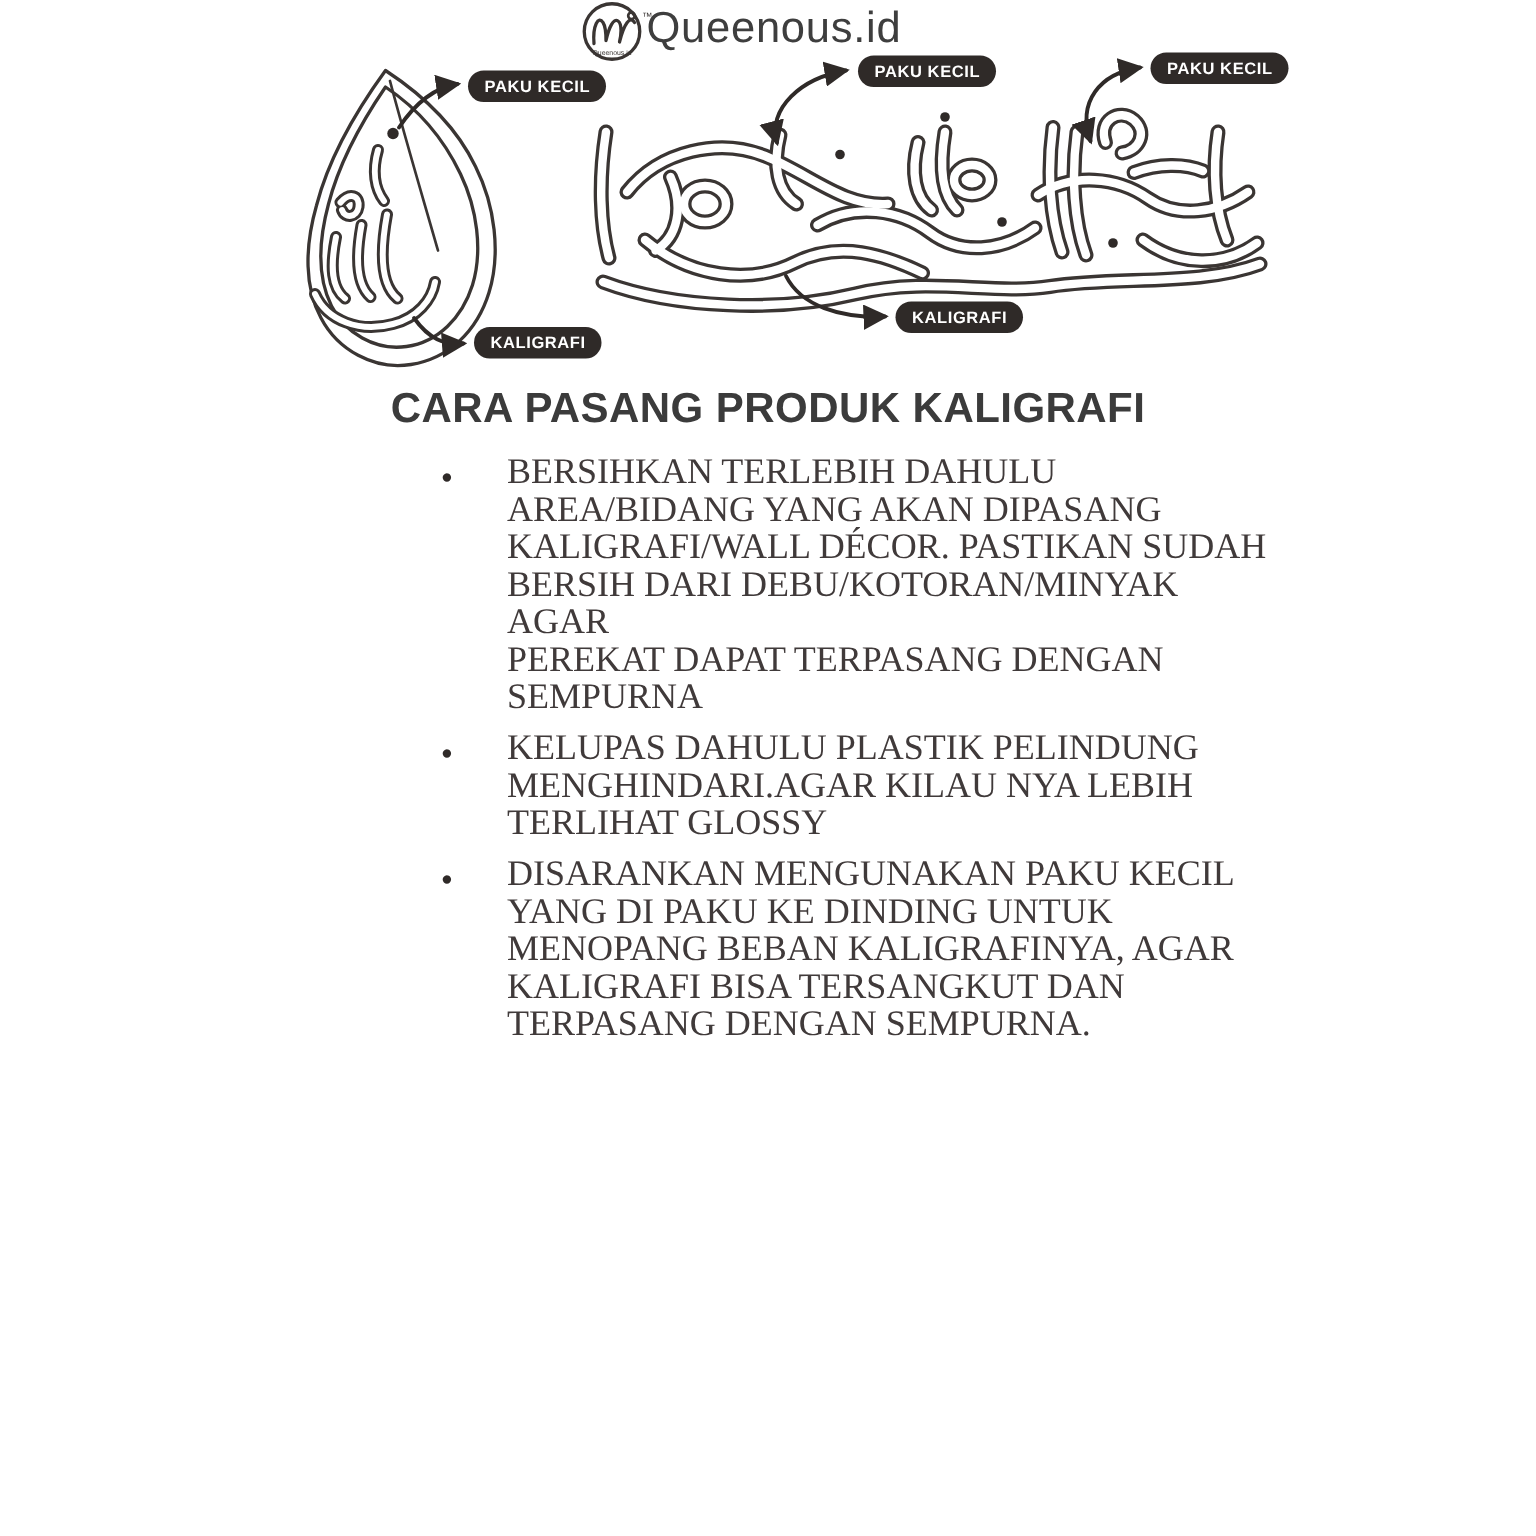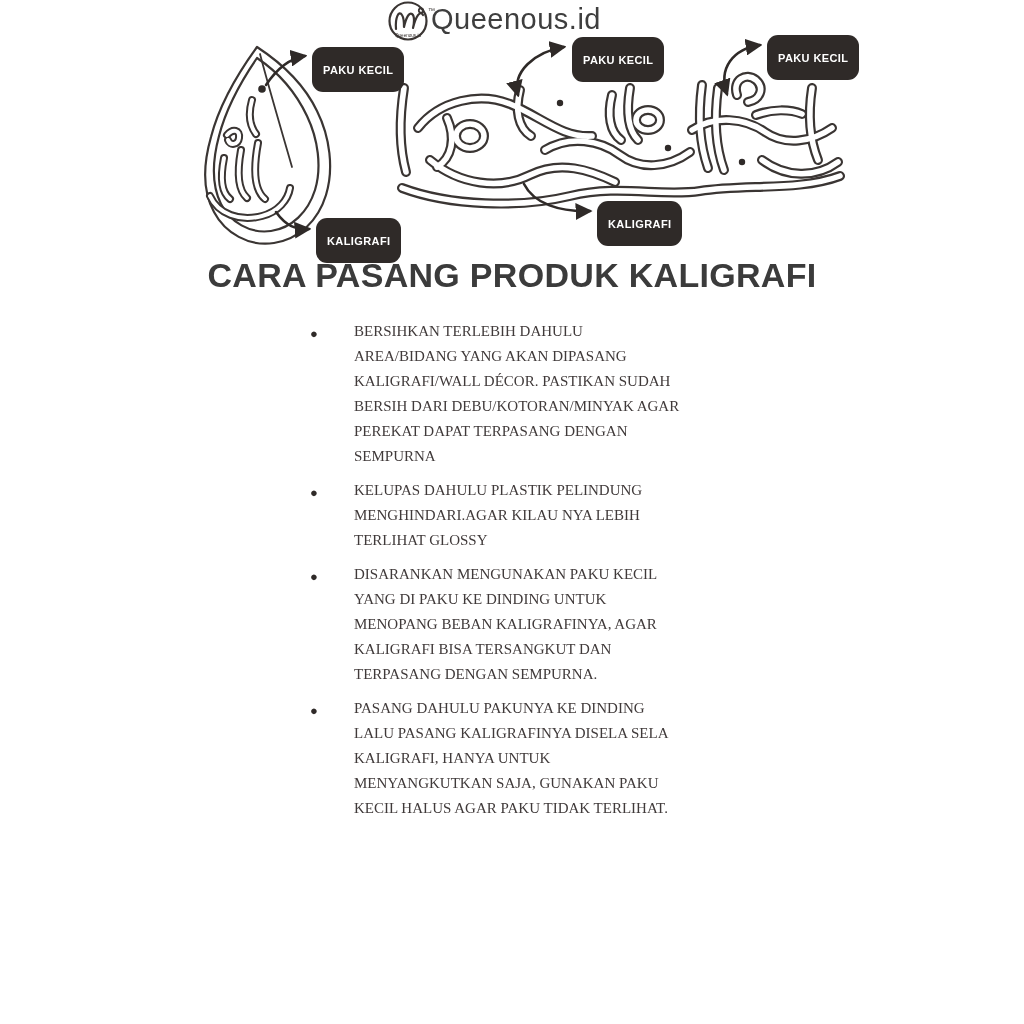--- a/index.html
+++ b/index.html
@@ -17,33 +17,33 @@
   svg .paper2 use{stroke:#ffffff;stroke-width:4;fill:none;stroke-linecap:round;stroke-linejoin:round;}
   svg .arrow{stroke:#2f2a28;stroke-width:2.6;fill:none;stroke-linecap:round;}
   svg .dotfill{fill:#2f2a28;stroke:none;}
   .brand-name{
     position:absolute;left:431px;top:3px;font-size:29px;color:#3e3e3e;
     letter-spacing:0.5px;font-family:"Liberation Sans",sans-serif;
   }
   .pill{
     position:absolute;height:21px;background:#2f2a28;border-radius:11px;
     color:#ffffff;font-size:11px;font-weight:bold;letter-spacing:0.4px;
-    display:flex;align-items:center;justify-content:center;padding:12px 11px;
+    display:flex;align-items:center;justify-content:center;padding:0 11px;
     font-family:"Liberation Sans",sans-serif;white-space:nowrap;z-index:5;
   }
   
   .page-title{
     position:absolute;left:0;top:256px;width:1024px;margin:0;text-align:center;
-    font-size:34px;font-weight:bold;color:#3b3b3b;letter-spacing:0.3px;
+    font-size:28px;font-weight:bold;color:#3b3b3b;letter-spacing:0.3px;
     font-family:"Liberation Sans",sans-serif;
   }
   
   .instructions{
-    position:absolute;left:294px;top:303px;width:560px;margin:16px;padding:0;list-style:none;
-    font-family:"Liberation Serif",serif;font-size:15px;line-height:25px;color:#403a3a;
+    position:absolute;left:294px;top:303px;width:560px;margin:0;padding:0;list-style:none;
+    font-family:"Liberation Serif",serif;font-size:24px;line-height:25px;color:#403a3a;
   }
   .instructions li{
     position:relative;padding-left:44px;margin-bottom:9px;white-space:pre-line;
   }
   .instructions li::before{
     content:"●";position:absolute;left:0;top:2px;font-size:13px;color:#2f2a28;
   }
 </style>
 </head>
 <body>
@@ -192,18 +192,13 @@
 PEREKAT DAPAT TERPASANG DENGAN
 SEMPURNA</li>
   <li>KELUPAS DAHULU PLASTIK PELINDUNG
 MENGHINDARI.AGAR KILAU NYA LEBIH
 TERLIHAT GLOSSY</li>
   <li>DISARANKAN MENGUNAKAN PAKU KECIL
 YANG DI PAKU KE DINDING UNTUK
 MENOPANG BEBAN KALIGRAFINYA, AGAR
 KALIGRAFI BISA TERSANGKUT DAN
 TERPASANG DENGAN SEMPURNA.</li>
-  <li>PASANG DAHULU PAKUNYA KE DINDING
-LALU PASANG KALIGRAFINYA DISELA SELA
-KALIGRAFI, HANYA UNTUK
-MENYANGKUTKAN SAJA, GUNAKAN PAKU
-KECIL HALUS AGAR PAKU TIDAK TERLIHAT.</li>
 </ul>
 
 </body></html>

